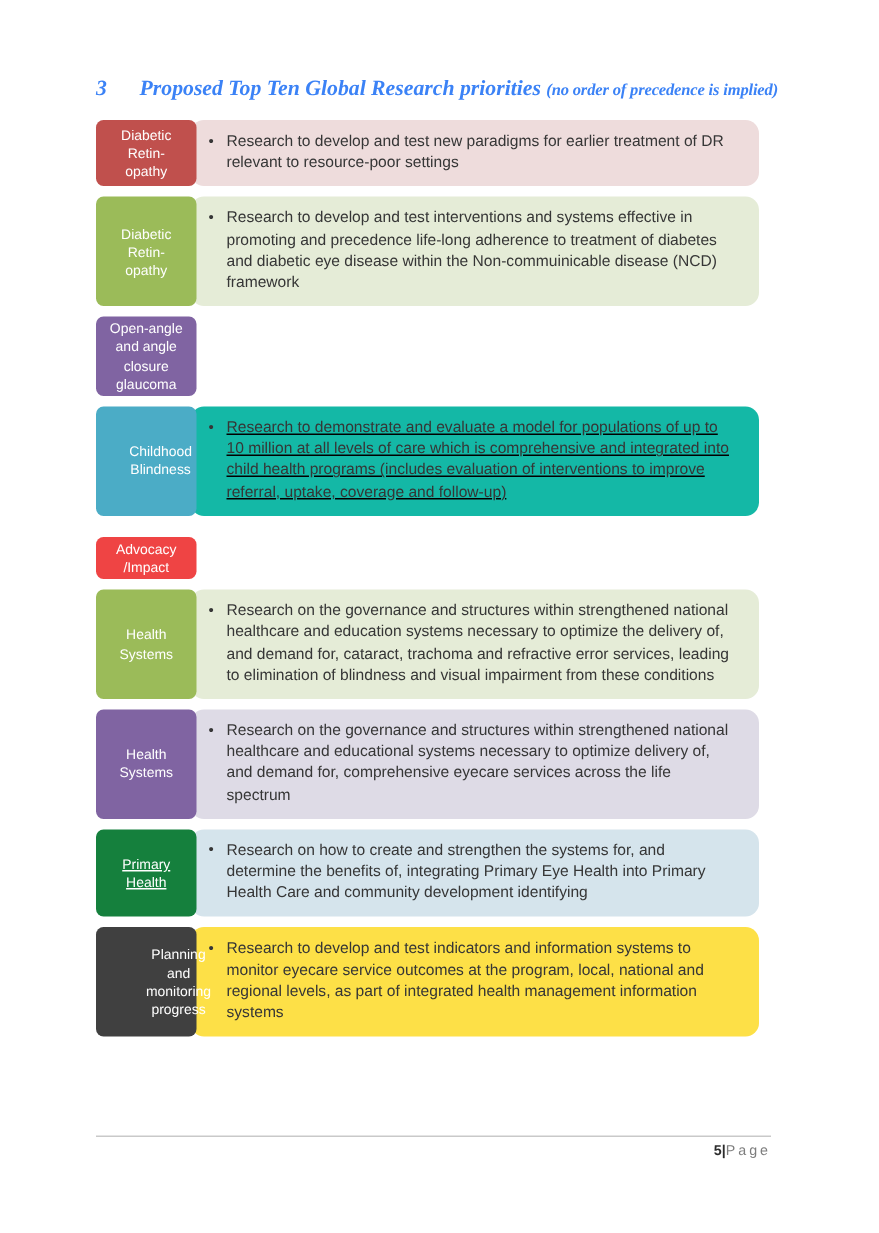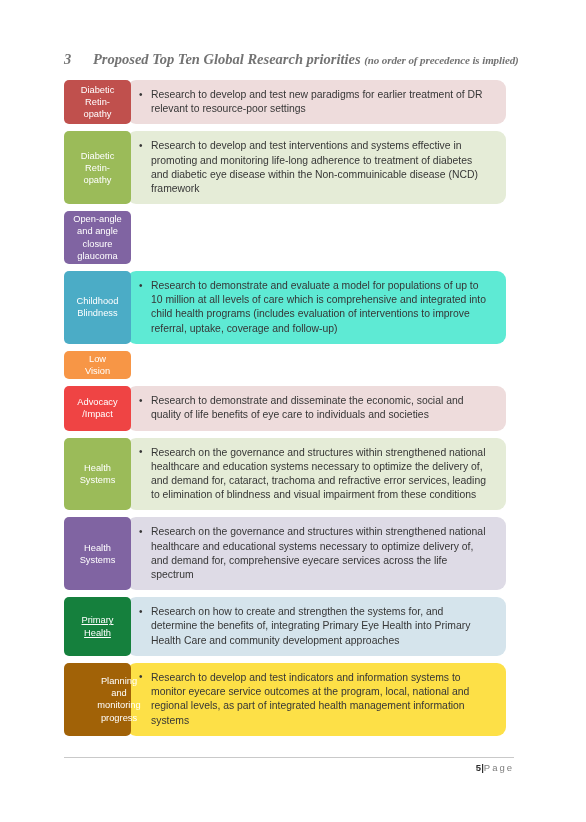--- a/index.html
+++ b/index.html
@@ -24,21 +24,21 @@
     background: #ffffff;
   }
 
   
   .heading {
     position: absolute;
     left: 64px;
     top: 50px;
     width: 450px;
     font-family: "Liberation Serif", serif;
-    color: #737373;
+    color: #3b82f6;
     font-weight: bold;
     font-style: italic;
     font-size: 14.5px;
     white-space: nowrap;
     line-height: 18px;
   }
   .heading .num {
     display: inline-block;
     min-width: 20px;
   }
@@ -151,48 +151,42 @@
         </div>
         <div class="content-box" style="background: rgb(238, 220, 220);">
           <div class="bullet-line">Research to develop and test new paradigms for earlier treatment of DR relevant to resource-poor settings</div>
         </div>
       </div>
       <div class="row">
         <div class="label-box" style="background: rgb(155, 187, 89);">
           <span>Diabetic<br>Retin-<br>opathy</span>
         </div>
         <div class="content-box" style="background: rgb(229, 236, 215);">
-          <div class="bullet-line">Research to develop and test interventions and systems effective in promoting and monitoring life-long adherence to treatment of diabetes and diabetic eye disease within the Non-commuinicable disease (NCD) framework</div>
+          <div class="bullet-line">Research to develop and test interventions and systems effective in promoting and precedence life-long adherence to treatment of diabetes and diabetic eye disease within the Non-commuinicable disease (NCD) framework</div>
         </div>
       </div>
       <div class="row">
         <div class="label-box" style="background: rgb(128, 100, 162);">
           <span>Open-angle<br>and angle<br>closure<br>glaucoma</span>
         </div>
       </div>
       <div class="row">
-        <div class="label-box" style="background: rgb(75, 172, 198);">
+        <div class="label-box" style="background: rgb(75, 172, 198); justify-content: flex-end;">
           <span>Childhood<br>Blindness</span>
         </div>
-        <div class="content-box" style="background: #5eead4;">
+        <div class="content-box" style="background: #14b8a6; text-decoration: underline;">
           <div class="bullet-line">Research to demonstrate and evaluate a model for populations of up to 10 million at all levels of care which is comprehensive and integrated into child health programs (includes evaluation of interventions to improve referral, uptake, coverage and follow-up)</div>
         </div>
       </div>
       <div class="row">
-        <div class="label-box" style="background: rgb(247, 150, 70);">
-          <span>Low<br>Vision</span>
-        </div>
       </div>
       <div class="row">
         <div class="label-box" style="background: #ef4444;">
           <span>Advocacy<br>/Impact</span>
         </div>
-        <div class="content-box" style="background: rgb(238, 220, 220);">
-          <div class="bullet-line">Research to demonstrate and disseminate the economic, social and quality of life benefits of eye care to individuals and societies</div>
-        </div>
       </div>
       <div class="row">
         <div class="label-box" style="background: rgb(155, 187, 89);">
           <span>Health<br>Systems</span>
         </div>
         <div class="content-box" style="background: rgb(229, 236, 215);">
           <div class="bullet-line">Research on the governance and structures within strengthened national healthcare and education systems necessary to optimize the delivery of, and demand for, cataract, trachoma and refractive error services, leading to elimination of blindness and visual impairment from these conditions</div>
         </div>
       </div>
       <div class="row">
@@ -201,25 +195,25 @@
         </div>
         <div class="content-box" style="background: rgb(222, 219, 230);">
           <div class="bullet-line">Research on the governance and structures within strengthened national healthcare and educational systems necessary to optimize delivery of, and demand for, comprehensive eyecare services across the life spectrum</div>
         </div>
       </div>
       <div class="row">
         <div class="label-box" style="background: #15803d; text-decoration: underline;">
           <span>Primary<br>Health</span>
         </div>
         <div class="content-box" style="background: rgb(213, 228, 236);">
-          <div class="bullet-line">Research on how to create and strengthen the systems for,  and determine the benefits of,  integrating Primary Eye Health into Primary Health Care and community development approaches</div>
-        </div>
-      </div>
-      <div class="row">
-        <div class="label-box" style="background: #a16207; padding-left: 46px;">
+          <div class="bullet-line">Research on how to create and strengthen the systems for,  and determine the benefits of,  integrating Primary Eye Health into Primary Health Care and community development identifying</div>
+        </div>
+      </div>
+      <div class="row">
+        <div class="label-box" style="background: #404040; padding-left: 46px;">
           <span>Planning<br>and<br>monitoring<br>progress</span>
         </div>
         <div class="content-box" style="background: #fde047;">
           <div class="bullet-line">Research to develop and test indicators and information systems to monitor eyecare service outcomes at the program, local, national and regional levels, as part of integrated health management information systems</div>
         </div>
       </div>
     </div>
 
   <div class="footer-rule"></div>
   <div class="footer-text">

